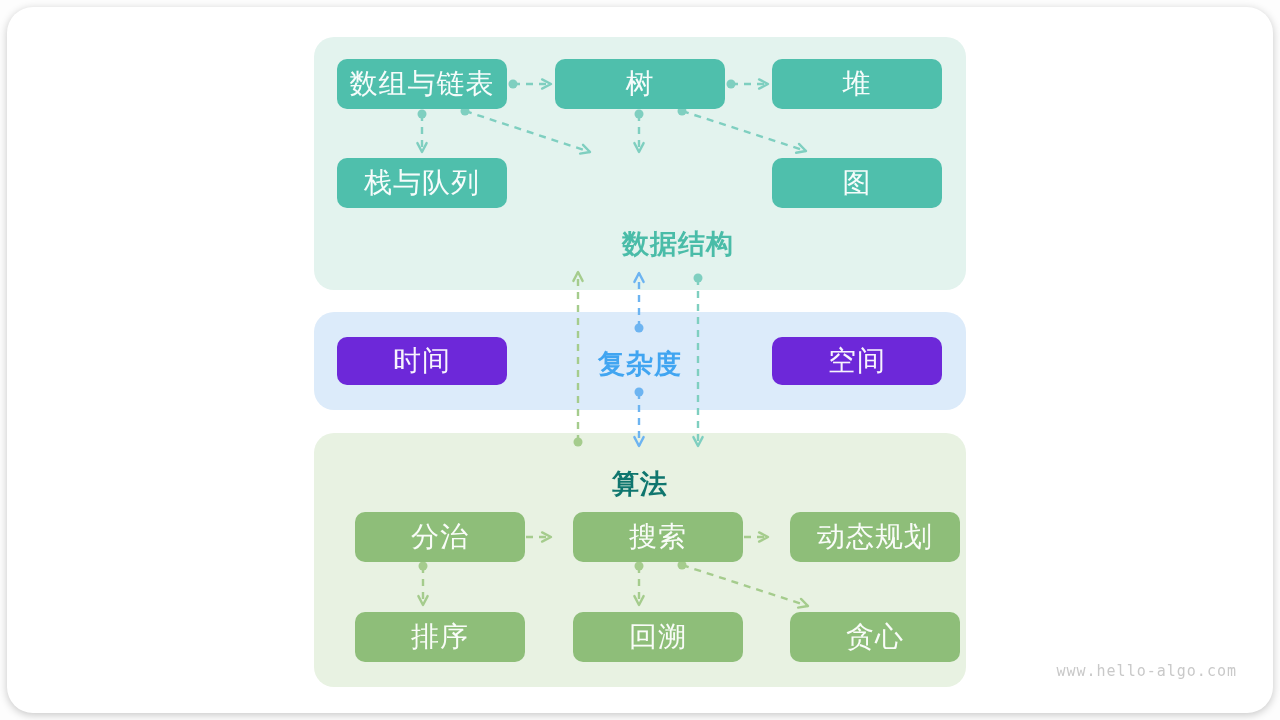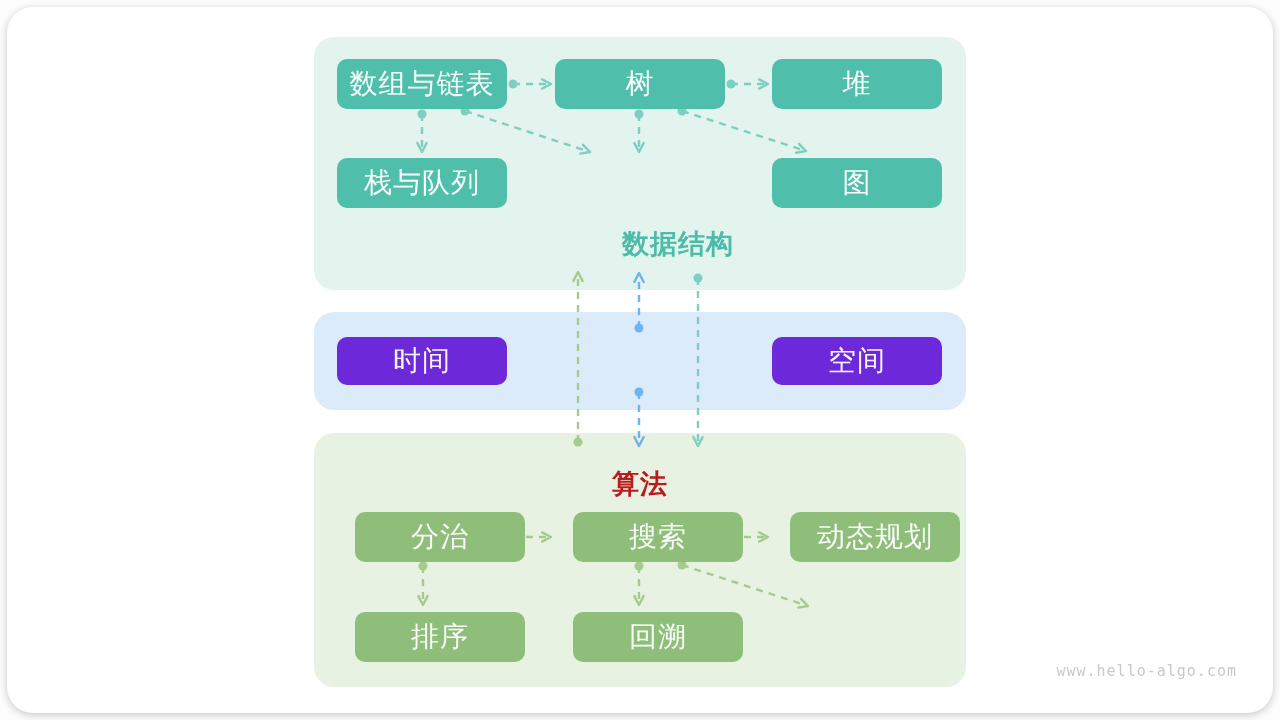--- a/index.html
+++ b/index.html
@@ -19,21 +19,21 @@
   .blue{background:#6d28d9;height:48px;}
   .green{background:#8EBE79;margin-left:18px;}
   .c1{left:337px}.c2{left:555px}.c3{left:772px}
   .rt1{top:59px}.rt2{top:158px}
   .rb{top:337px}
   .rg1{top:512px}.rg2{top:612px}
   .band-label{position:absolute;left:314px;width:652px;text-align:center;
         font-size:27px;font-weight:bold;letter-spacing:1px;}
   .lbl-data{top:226px;color:#4ABCA8;padding-left:38px;}
   .lbl-complexity{top:346px;color:#41A5F1;}
-  .lbl-algorithms{top:466px;color:#b91c1c;}
+  .lbl-algorithms{top:466px;color:#0f766e;}
   .edge-layer{position:absolute;left:0;top:0;width:1280px;height:720px;pointer-events:none;}
   .watermark{position:absolute;right:43px;top:662px;
         font-family:"DejaVu Sans Mono","Liberation Mono",monospace;
         font-size:15px;color:#C9C9C9;letter-spacing:1px;}
 </style>
 </head>
 <body>
 
 <div class="viewport">
   <div class="card"></div>
@@ -122,24 +122,26 @@
       </svg>
 
     <div class="node teal c1 rt1">数组与链表</div>
     <div class="node teal c2 rt1">树</div>
     <div class="node teal c3 rt1">堆</div>
     <div class="node teal c1 rt2">栈与队列</div>
     <div class="node teal c3 rt2">图</div>
     <div class="band-label lbl-data">数据结构</div>
 
     <div class="node blue c1 rb">时间</div>
+    <div class="band-label lbl-complexity">复杂度</div>
     <div class="node blue c3 rb">空间</div>
 
     <div class="band-label lbl-algorithms">算法</div>
     <div class="node green c1 rg1">分治</div>
     <div class="node green c2 rg1">搜索</div>
     <div class="node green c3 rg1">动态规划</div>
     <div class="node green c1 rg2">排序</div>
     <div class="node green c2 rg2">回溯</div>
+    <div class="node green c3 rg2">贪心</div>
 
     <div class="watermark">www.hello-algo.com</div>
   </div>
 </div>
 
 </body></html>

